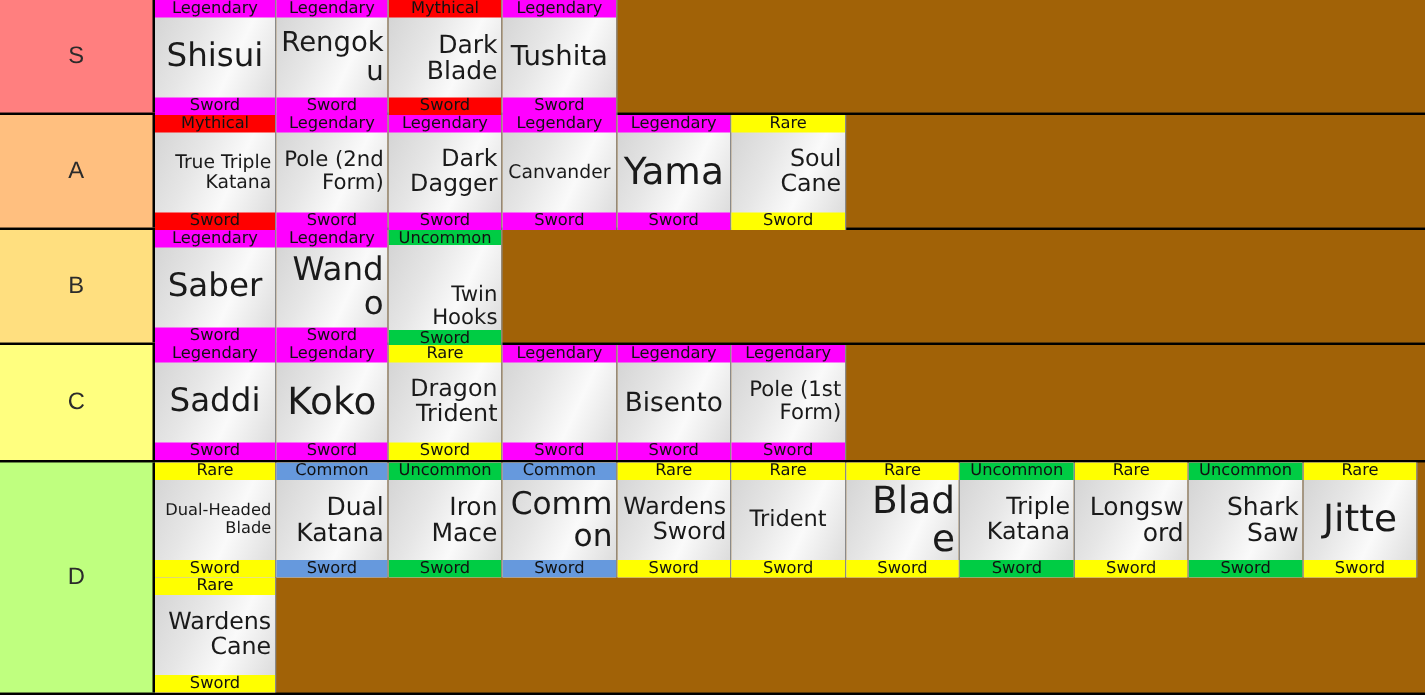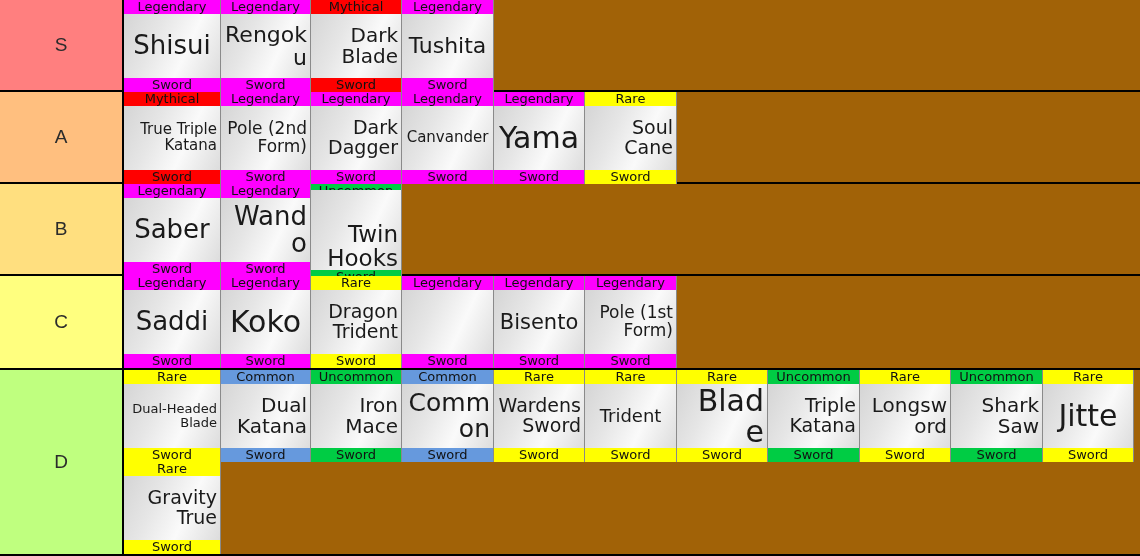--- a/index.html
+++ b/index.html
@@ -140,21 +140,21 @@
               <div class="cardname" style="font-size: 26px;">Saber</div>
               <div class="type" style="background: rgb(255, 0, 255);">Sword</div>
             </div>
             <div class="card" style="width: 90px; flex: 0 0 90px;">
               <div class="rarity" style="background: rgb(255, 0, 255);">Legendary</div>
               <div class="cardname" style="font-size: 26px;">Wando</div>
               <div class="type" style="background: rgb(255, 0, 255);">Sword</div>
             </div>
             <div class="card" style="width: 91px; flex: 0 0 91px;">
               <div class="rarity" style="background: rgb(0, 204, 68);">Uncommon</div>
-              <div class="cardname" style="font-size: 23px; margin-top: 32px;">Twin Hooks</div>
+              <div class="cardname" style="font-size: 17px; margin-top: 32px;">Twin Hooks</div>
               <div class="type" style="background: rgb(0, 204, 68);">Sword</div>
             </div>
           </div>
         </div>
       </div>
       <div class="tier-row" style="top: 276px; height: 94px;">
         <div class="tier-label" style="background: rgb(255, 255, 127);">C</div>
         <div class="tier-items">
           <div class="tier-line">
             <div class="card" style="width: 97px; flex: 0 0 97px;">
@@ -245,21 +245,21 @@
             </div>
             <div class="card" style="width: 91px; flex: 0 0 91px;">
               <div class="rarity" style="background: rgb(255, 255, 0);">Rare</div>
               <div class="cardname" style="font-size: 30px;">Jitte</div>
               <div class="type" style="background: rgb(255, 255, 0);">Sword</div>
             </div>
           </div>
           <div class="tier-line">
             <div class="card" style="width: 97px; flex: 0 0 97px;">
               <div class="rarity" style="background: rgb(255, 255, 0);">Rare</div>
-              <div class="cardname" style="font-size: 19px;">Gravity True</div>
+              <div class="cardname" style="font-size: 19px;">Wardens Cane</div>
               <div class="type" style="background: rgb(255, 255, 0);">Sword</div>
             </div>
           </div>
         </div>
       </div>
     </div>
 
 </div>
 
 </body></html>

